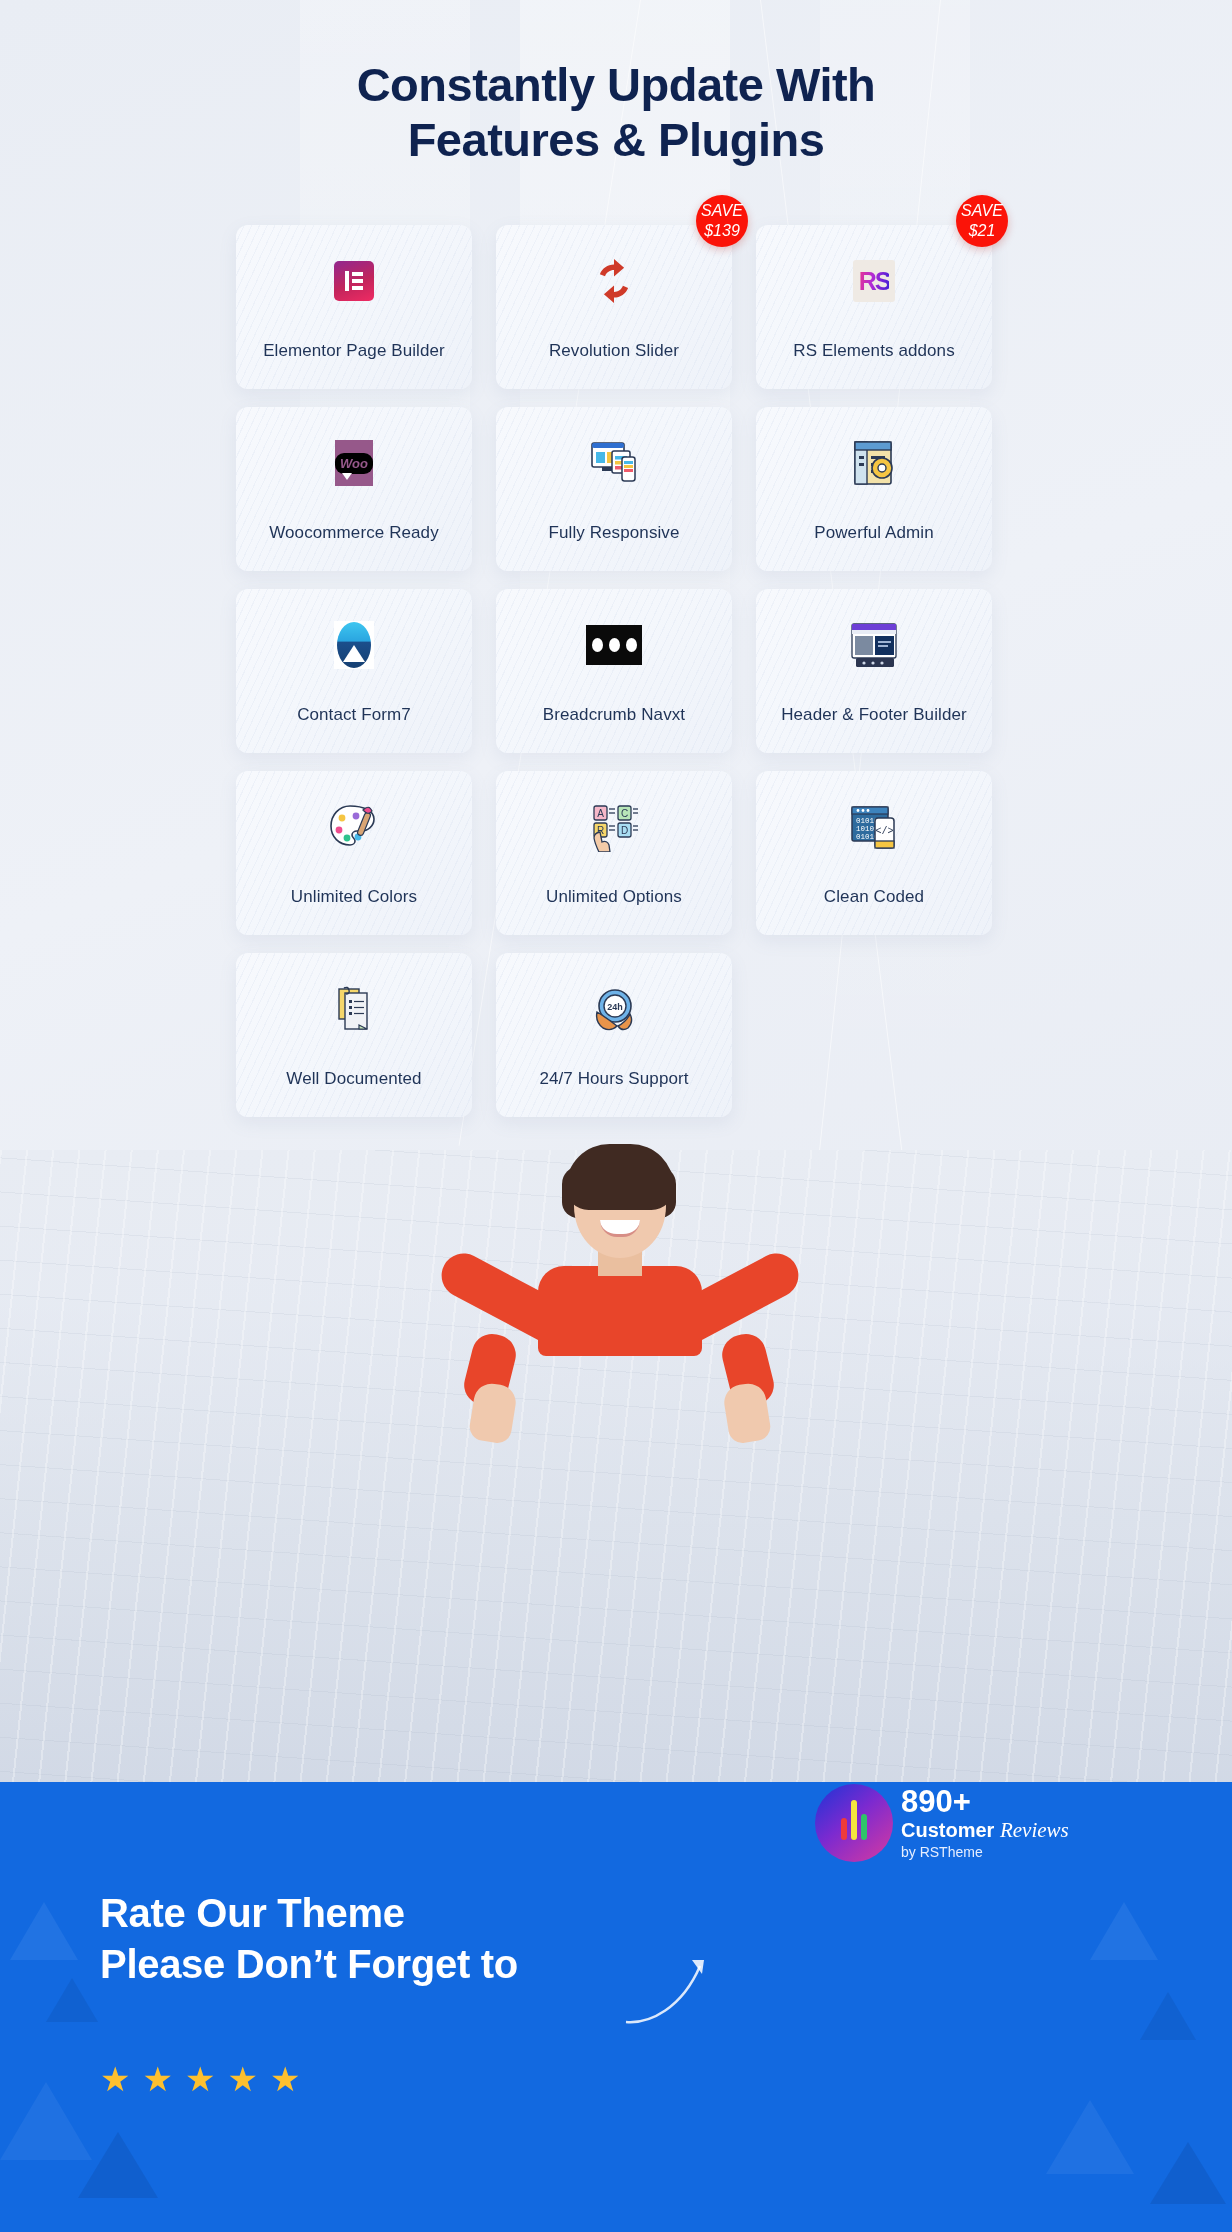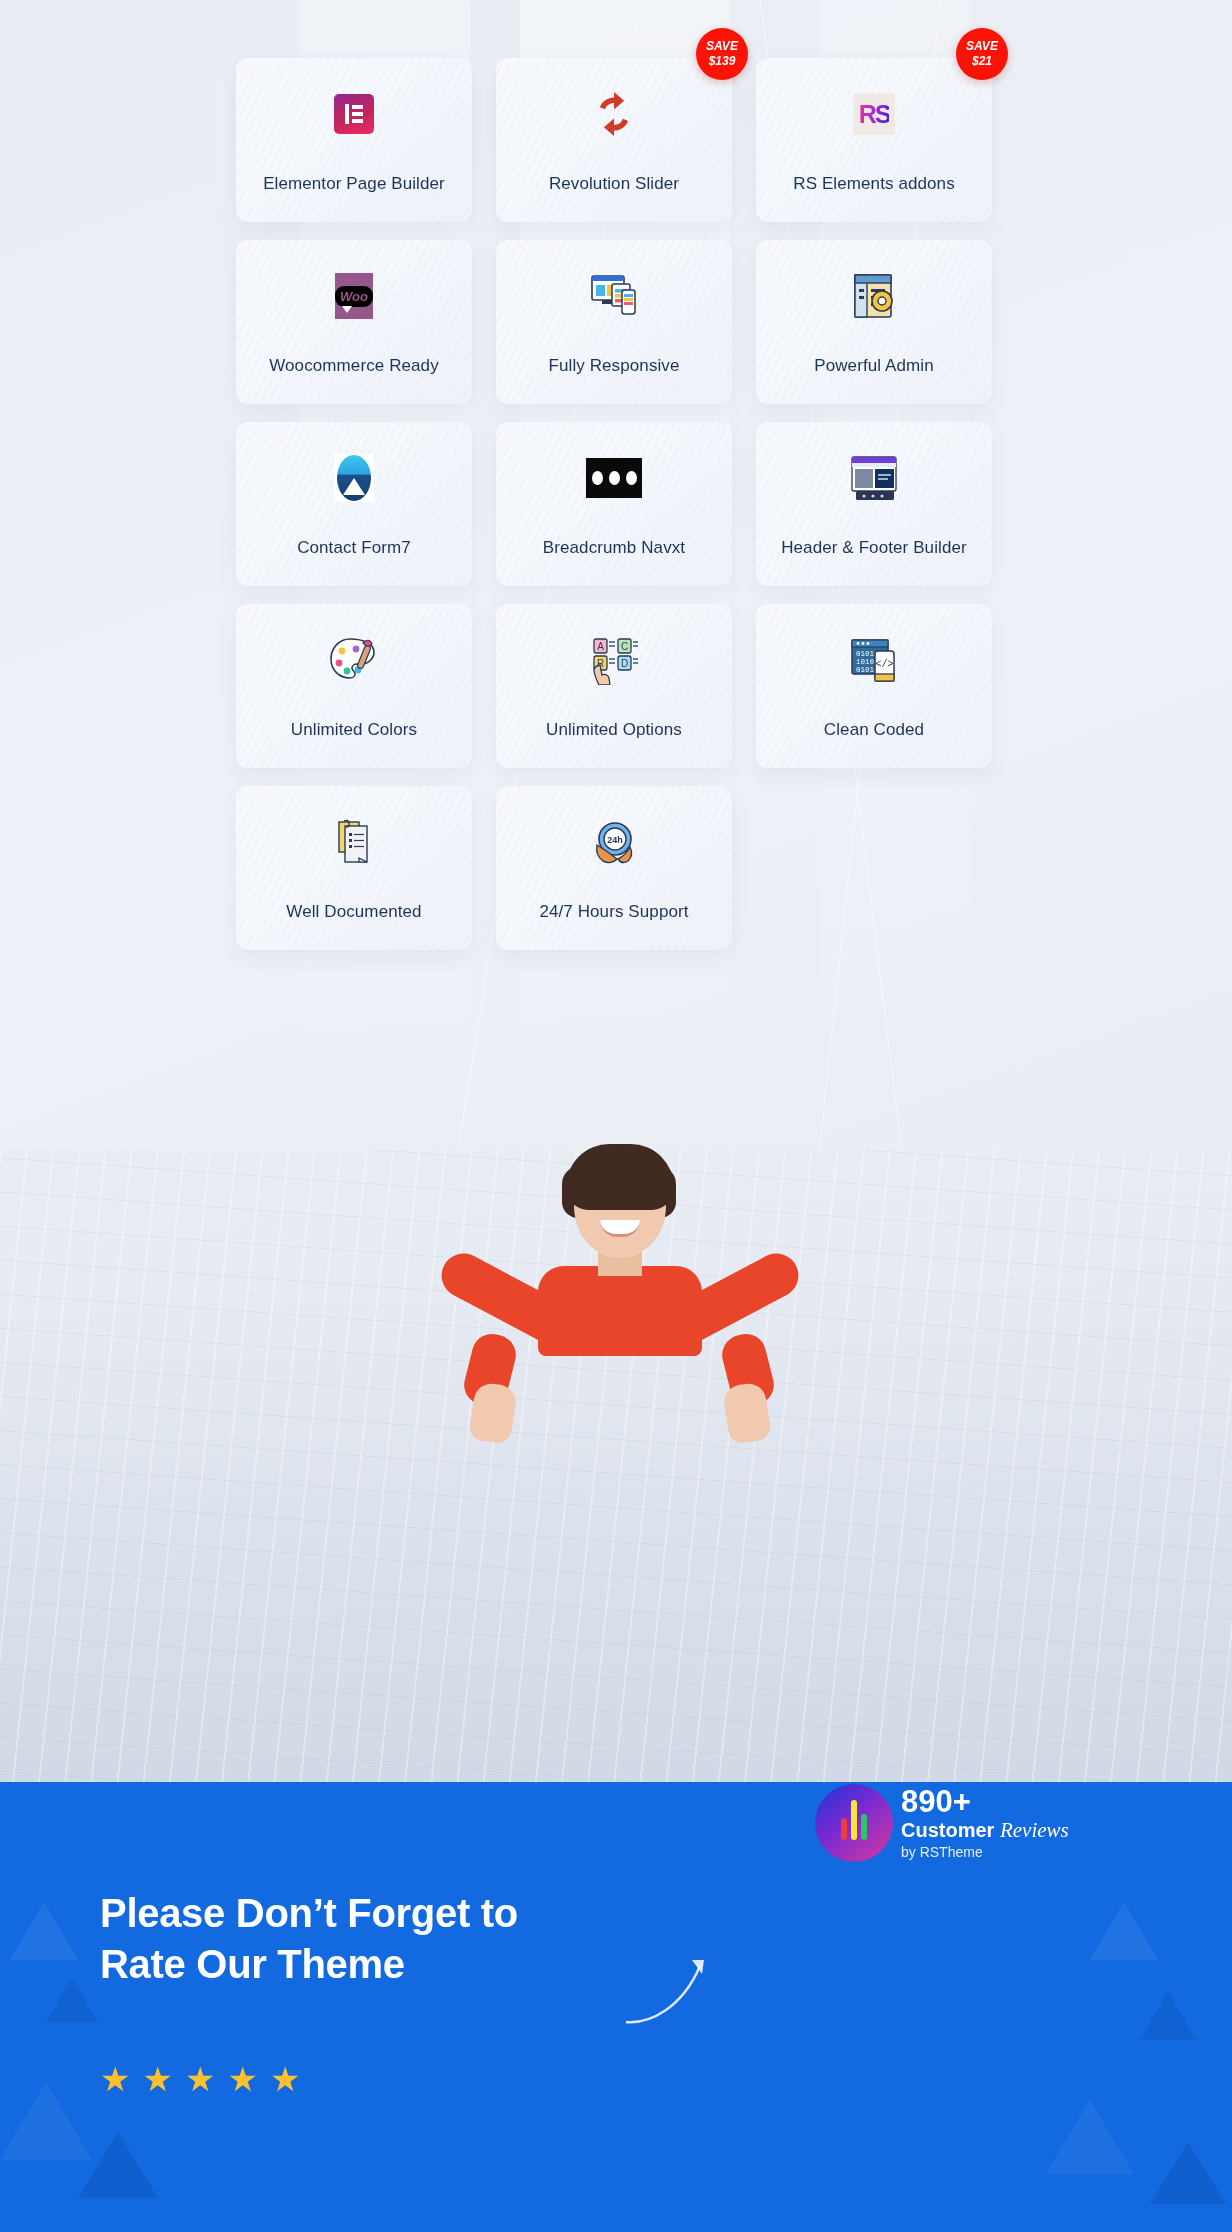--- a/index.html
+++ b/index.html
@@ -114,22 +114,22 @@
     right: -16px;
     width: 52px;
     height: 52px;
     border-radius: 50%;
     background: #fb1308;
     color: #fff;
     display: flex;
     flex-direction: column;
     align-items: center;
     justify-content: center;
-    font-size: 12px;
-    font-weight: 700;
+    font-size: 16px;
+    font-weight: 400;
     font-style: italic;
     line-height: 1.25;
     z-index: 9;
     box-shadow: 0 3px 8px rgba(180,20,10,.25);
   }
 
   
   .ico-elementor {
     width: 40px; height: 40px; border-radius: 5px;
     background: linear-gradient(160deg, #92278f 0%, #c2255c 55%, #ef2b63 100%);
@@ -261,20 +261,24 @@
 <div class="page">
 
   <div class="bg-streak" style="left:300px;top:0;width:170px;height:1160px;opacity:.5;"></div>
   <div class="bg-streak" style="left:520px;top:0;width:210px;height:1160px;opacity:.65;"></div>
   <div class="bg-streak" style="left:820px;top:0;width:150px;height:1160px;opacity:.4;"></div>
   <div class="bg-diag" style="left:640px;top:0;height:1160px;transform:rotate(9deg);transform-origin:top;"></div>
   <div class="bg-diag" style="left:760px;top:0;height:1160px;transform:rotate(-7deg);transform-origin:top;"></div>
   <div class="bg-diag" style="left:940px;top:0;height:1160px;transform:rotate(6deg);transform-origin:top;"></div>
   <div class="bg-photo"></div>
 
+  <h1 class="heading">
+    <span>Constantly</span><span> Update With</span><br>
+    <span>Features &amp; Plugins</span>
+  </h1>
 
   <div class="grid" id="grid">
       <div class="card">
         <div class="card-icon">
           <div class="ico-elementor">
             <span class="bar"></span>
             <span class="rows">
               <i></i>
               <i></i>
               <i></i>
@@ -508,22 +512,22 @@
     <div class="cta-tri" style="left:46px;top:196px;border-left:26px solid transparent;border-right:26px solid transparent;border-bottom:44px solid #0f5bc4;"></div>
     <div class="cta-tri" style="left:0px;top:300px;border-left:46px solid transparent;border-right:46px solid transparent;border-bottom:78px solid #2a79e4;"></div>
     <div class="cta-tri" style="left:78px;top:350px;border-left:40px solid transparent;border-right:40px solid transparent;border-bottom:66px solid #0e58c0;"></div>
     <div class="cta-tri" style="left:1090px;top:120px;border-left:34px solid transparent;border-right:34px solid transparent;border-bottom:58px solid #2e7ce6;"></div>
     <div class="cta-tri" style="left:1140px;top:210px;border-left:28px solid transparent;border-right:28px solid transparent;border-bottom:48px solid #0f5bc4;"></div>
     <div class="cta-tri" style="left:1046px;top:318px;border-left:44px solid transparent;border-right:44px solid transparent;border-bottom:74px solid #2a79e4;"></div>
     <div class="cta-tri" style="left:1150px;top:360px;border-left:38px solid transparent;border-right:38px solid transparent;border-bottom:62px solid #0e58c0;"></div>
 
     <div class="cta-inner">
       <div class="cta-title">
+        <div>Rate Our Theme</div>
         <div>Please Don’t Forget to</div>
-        <div>Rate Our Theme</div>
       </div>
       <div class="cta-stars stars" id="cta-stars">
           <span class="star">★</span>
           <span class="star">★</span>
           <span class="star">★</span>
           <span class="star">★</span>
           <span class="star">★</span>
         </div>
 
       <div class="badge-box">

